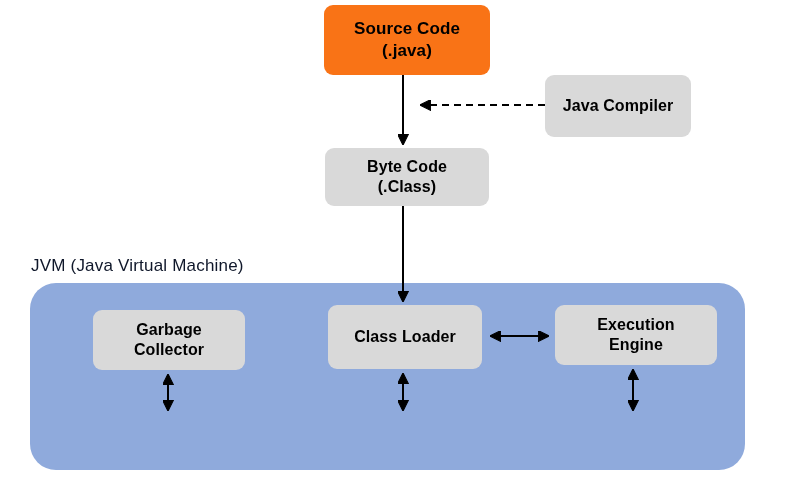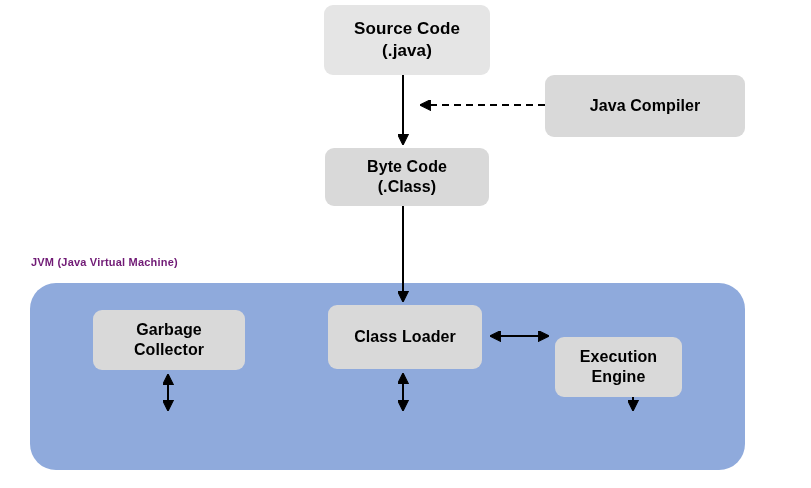--- a/index.html
+++ b/index.html
@@ -25,68 +25,67 @@
     justify-content: center;
     text-align: center;
     border-radius: 9px;
     font-weight: bold;
     color: #000000;
     line-height: 1.28;
     white-space: pre-line;
     letter-spacing: 0.1px;
   }
   .box.gray   { background: #d9d9d9; }
-  .box.amber  { background: #e5e5e5; }
+  .box.amber  { background: #f97316; }
 
   
   #source-code-box {
     left: 324px; top: 5px; width: 166px; height: 70px;
     font-size: 17px;
   }
   #java-compiler-box {
-    left: 545px; top: 75px; width: 200px; height: 62px;
+    left: 545px; top: 75px; width: 146px; height: 62px;
     font-size: 16px;
   }
   #byte-code-box {
     left: 325px; top: 148px; width: 164px; height: 58px;
     font-size: 16px;
   }
   #garbage-collector-box {
     left: 93px; top: 310px; width: 152px; height: 60px;
     font-size: 16px;
   }
   #class-loader-box {
     left: 328px; top: 305px; width: 154px; height: 64px;
     font-size: 16px;
   }
   #execution-engine-box {
-    left: 555px; top: 305px; width: 127px; height: 60px;
+    left: 555px; top: 305px; width: 162px; height: 60px;
     font-size: 16px;
-    margin-top: 32px;
   }
   #runtime-data-area-box {
     left: 93px; top: 415px; width: 625px; height: 50px;
     font-size: 16px;
     border-radius: 7px;
   }
 
   
   #jvm-panel {
     position: absolute;
     left: 30px; top: 283px;
     width: 715px; height: 187px;
     background: #8faadc;
     border-radius: 26px;
   }
   #jvm-label {
     position: absolute;
     left: 31px; top: 256px;
-    font-size: 11px;
-    color: #701a75;
-    font-weight: bold;
+    font-size: 17px;
+    color: #0f172a;
+    font-weight: normal;
     letter-spacing: 0.2px;
     white-space: nowrap;
   }
 
   
   .conn {
     position: absolute;
     overflow: visible;
   }
   .conn line, .conn path { stroke: #000000; }

